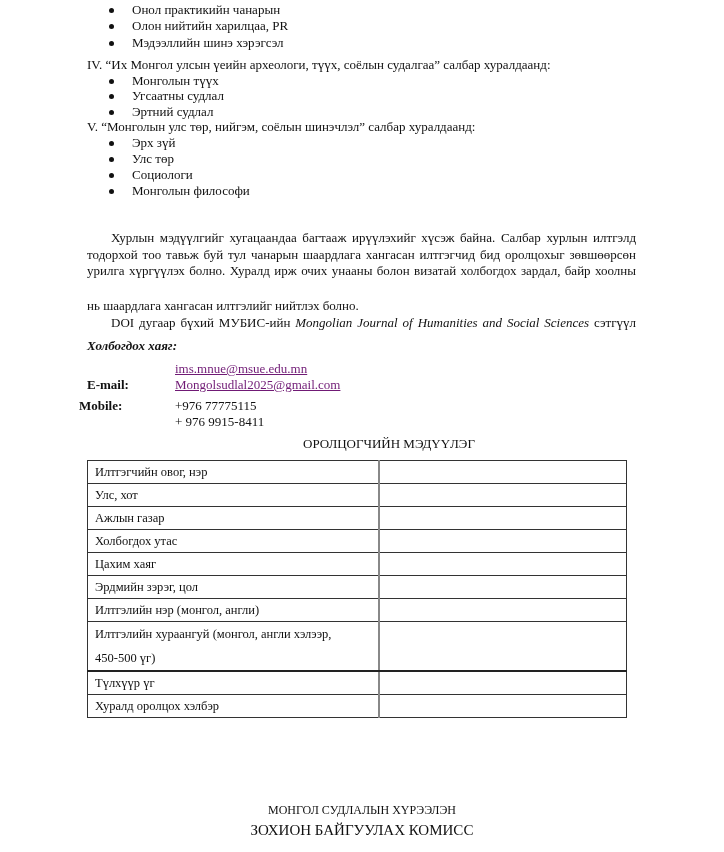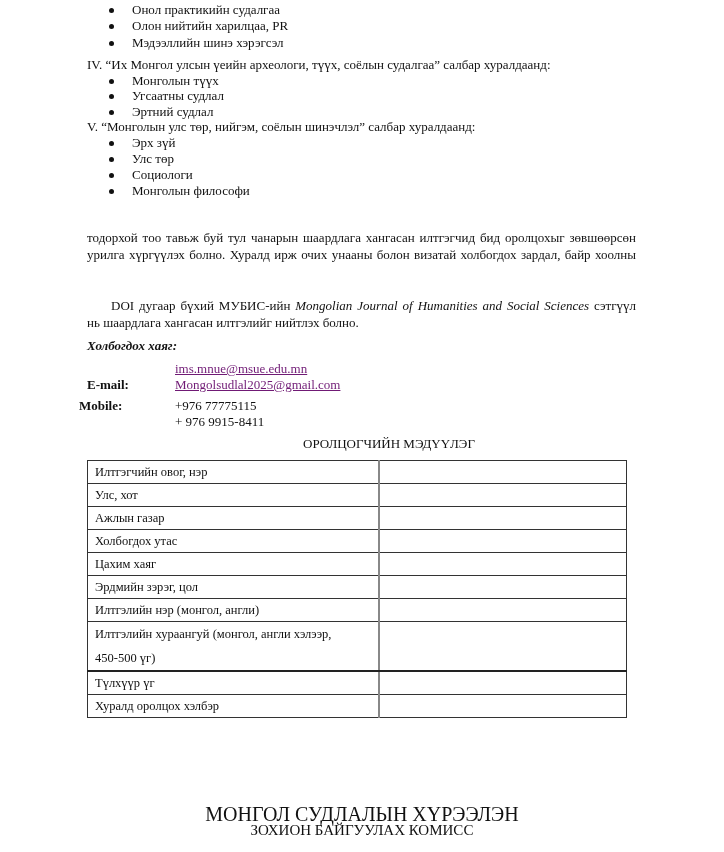--- a/index.html
+++ b/index.html
@@ -21,21 +21,21 @@
   .form-table td.value { width: 232px; border-left: 2px solid #888; }
   .form-table tr.thick-bottom td { border-bottom: 2px solid #222; }
   .center { position: absolute; left: 0; width: 724px; text-align: center; }
 </style>
 </head>
 <body>
 
 <div>
   <div class="bullet-item" style="top:2px">
     <span class="bullet-dot"></span>
-    <span class="bullet-text">Онол практикийн судалгаа</span>
+    <span class="bullet-text">Онол практикийн чанарын</span>
   </div>
   <div class="bullet-item" style="top:18px">
     <span class="bullet-dot"></span>
     <span class="bullet-text">Олон нийтийн харилцаа, PR</span>
   </div>
   <div class="bullet-item" style="top:35px">
     <span class="bullet-dot"></span>
     <span class="bullet-text">Мэдээллийн шинэ хэрэгсэл</span>
   </div>
 </div>
@@ -70,27 +70,28 @@
     <span class="bullet-dot"></span>
     <span class="bullet-text">Социологи</span>
   </div>
   <div class="bullet-item" style="top:183px">
     <span class="bullet-dot"></span>
     <span class="bullet-text">Монголын философи</span>
   </div>
 </div>
 
 <div class="para" style="top:230px">
+  <span class="line"><span class="indent"></span><span>Хурлын мэдүүлгийг хугацаандаа багтааж ирүүлэхийг хүсэж байна. Салбар хурлын илтгэлд</span></span>
   <span class="line">тодорхой тоо тавьж буй тул чанарын шаардлага хангасан илтгэгчид бид оролцохыг зөвшөөрсөн</span>
   <span class="line">урилга хүргүүлэх болно. Хуралд ирж очих унааны болон визатай холбогдох зардал, байр хоолны</span>
 </div>
 
 <div class="para" style="top:298px">
+  <span class="line last">нь шаардлага хангасан илтгэлийг нийтлэх болно.</span>
   <span class="line"><span class="indent"></span><span>DOI дугаар бүхий МУБИС-ийн</span> <i>Mongolian Journal of Humanities and Social Sciences</i> <span>сэтгүүл</span></span>
-  <span class="line last">нь шаардлага хангасан илтгэлийг нийтлэх болно.</span>
 </div>
 
 <div class="abs" style="left:87px; top:338px; font-weight:bold; font-style:italic;">Холбогдох хаяг:</div>
 <div class="abs label-bold" style="left:87px; top:377px;">E-mail:</div>
 <a class="abs link" style="left:175px; top:361px;">ims.mnue@msue.edu.mn</a>
 <a class="abs link" style="left:175px; top:377px;">Mongolsudlal2025@gmail.com</a>
 <div class="abs label-bold" style="left:79px; top:398px;">Mobile:</div>
 <div class="abs" style="left:175px; top:398px;">+976 77775115</div>
 <div class="abs" style="left:175px; top:414px;">+ 976 9915-8411</div>
 
@@ -137,14 +138,14 @@
         <td>Түлхүүр үг</td>
         <td class="value"></td>
       </tr>
   <tr>
         <td>Хуралд оролцох хэлбэр</td>
         <td class="value"></td>
       </tr>
 </tbody>
   </table>
 
-<div class="center" style="top:803px; font-size:20px;text-align:center;">МОНГОЛ СУДЛАЛЫН ХҮРЭЭЛЭН</div>
+<div class="center" style="top:803px; font-size:12px;text-align:center;">МОНГОЛ СУДЛАЛЫН ХҮРЭЭЛЭН</div>
 <div class="center" style="top:822px; font-size:15px;">ЗОХИОН БАЙГУУЛАХ КОМИСС</div>
 
 </body></html>

